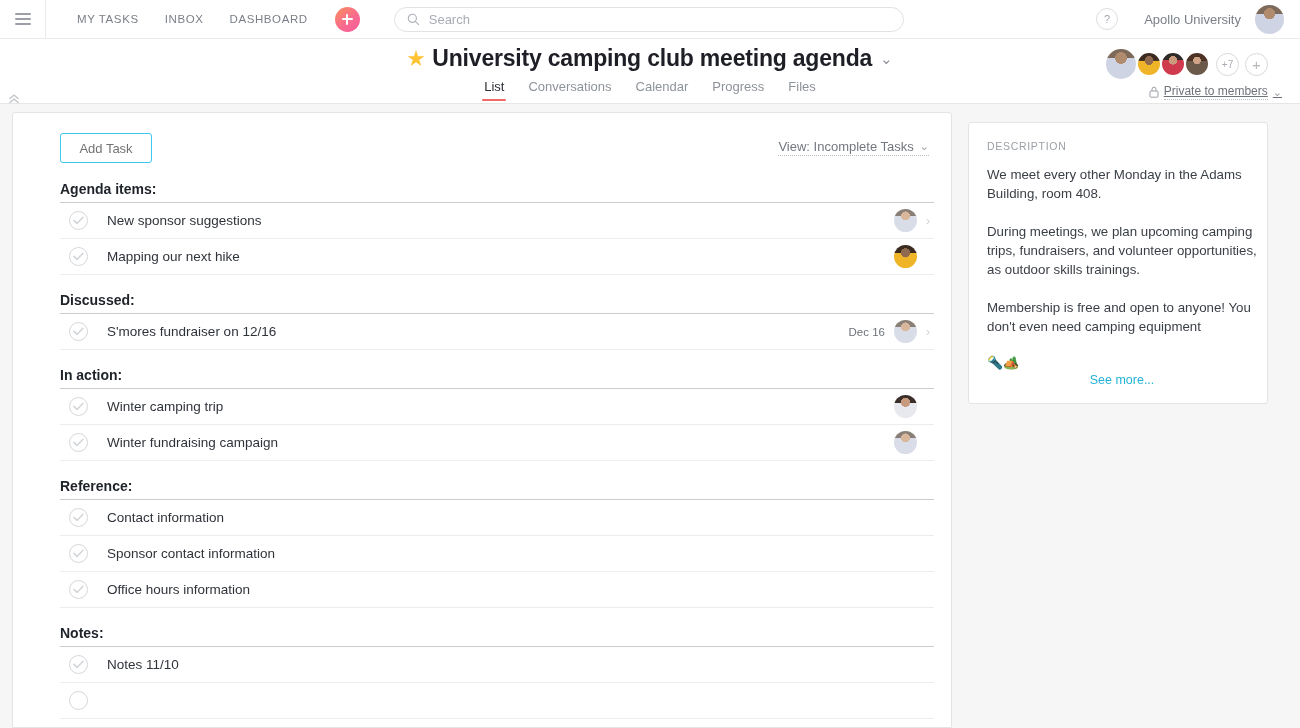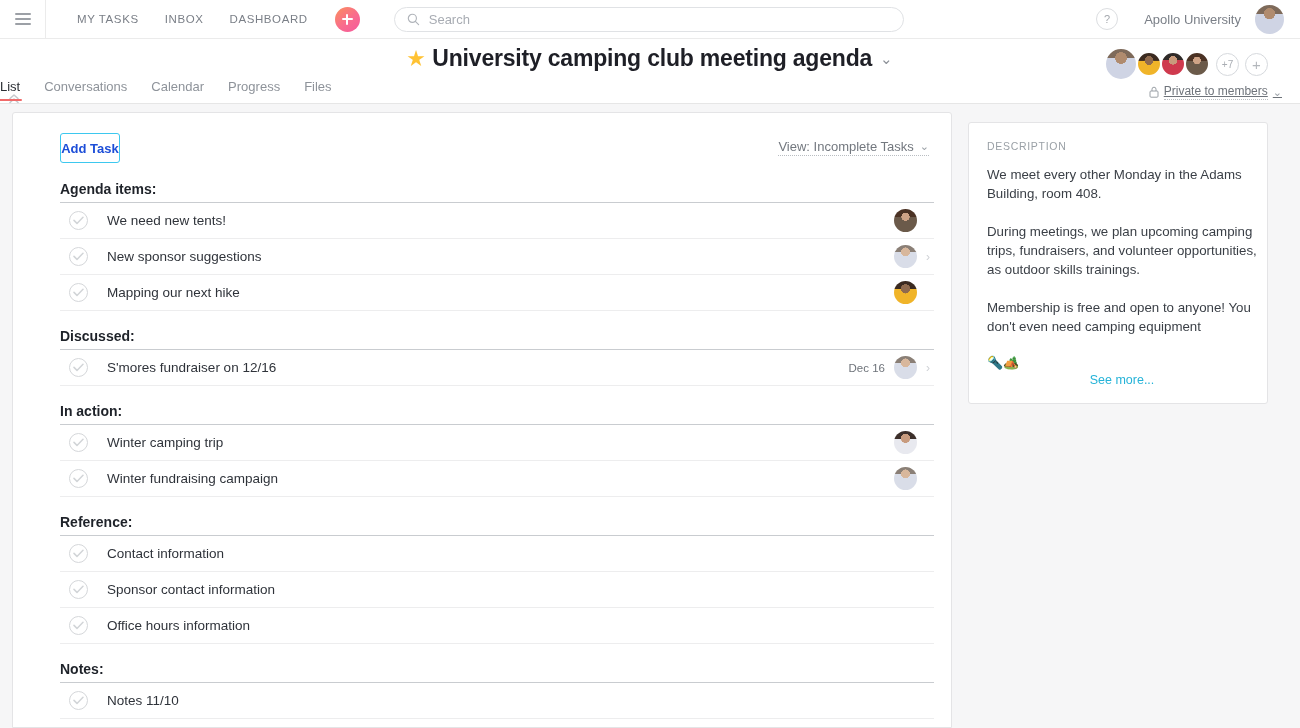--- a/index.html
+++ b/index.html
@@ -120,21 +120,21 @@
   }
   .proj-title {
     display: inline-flex; align-items: center; justify-content: center;
     font-size: 23px; font-weight: bold; color: #1e1f26; letter-spacing: -0.2px;
   }
   .star-icon { color: #ffc233; font-size: 19px; margin-right: 8px; line-height: 1; }
   .title-caret { color: #8a8f96; font-size: 15px; margin-left: 8px; font-weight: normal; }
 
   .tabs {
     position: absolute; left: 0; right: 0; top: 40px;
-    display: flex; gap: 24px;
+    display: flex; justify-content: center; gap: 24px;
   }
   .tab {
     font-size: 13px; color: #8e939a; cursor: pointer;
     padding-bottom: 7px; position: relative;
   }
   .tab.active { color: #2b2e34; }
   .tab.active::after {
     content: ""; position: absolute; left: -2px; right: -2px; bottom: 0;
     height: 2.5px; background: #f06a6a; border-radius: 1px;
   }
@@ -173,24 +173,23 @@
     position: absolute; left: 12px; top: 8px;
     width: 940px; height: 616px;
     background: #fff; border: 1px solid #e4e4e6;
     border-radius: 3px 3px 0 0;
     overflow: hidden;
   }
   .list-toolbar {
     position: relative; height: 62px; padding: 20px 22px 0 47px;
   }
   .add-task-btn {
-    width: 60px; height: 30px; border: 1px solid #3dc8ef; border-radius: 3px;
-    color: #1d4ed8; background: #fff; font-size: 13px; cursor: pointer;
+    width: 92px; height: 30px; border: 1px solid #3dc8ef; border-radius: 3px;
+    color: #737373; background: #fff; font-size: 13px; cursor: pointer;
     font-family: "Liberation Sans", sans-serif;
-    font-weight: bold;
   }
   .view-select {
     position: absolute; right: 22px; top: 26px;
     font-size: 13px; color: #73787f; cursor: pointer;
     border-bottom: 1px dotted #b9bdc2; padding-bottom: 1px;
     display: flex; align-items: center; gap: 6px;
   }
   .caret-sm { font-size: 11px; color: #9aa0a6; }
 
   .section-head {
@@ -337,33 +336,20 @@
       </div>
     </div>
 
     <div class="section-head">Agenda items:</div>
     <div class="task-row">
       <div class="check-circle">
         <svg width="11" height="9" viewBox="0 0 11 9">
             <polyline points="1,4.4 4,7.4 10,1.2" fill="none" stroke="#d2d5d8" stroke-width="1.5" stroke-linecap="round" stroke-linejoin="round"></polyline>
           </svg>
       </div>
-      <div class="task-name">We need new tents!</div>
-      <div class="row-right">
-        <span class="due-date"></span>
-        <span class="avatar row-avatar ava-p4"></span>
-        <span class="row-chevron hidden">›</span>
-      </div>
-    </div>
-    <div class="task-row">
-      <div class="check-circle">
-        <svg width="11" height="9" viewBox="0 0 11 9">
-            <polyline points="1,4.4 4,7.4 10,1.2" fill="none" stroke="#d2d5d8" stroke-width="1.5" stroke-linecap="round" stroke-linejoin="round"></polyline>
-          </svg>
-      </div>
       <div class="task-name">New sponsor suggestions</div>
       <div class="row-right">
         <span class="due-date"></span>
         <span class="avatar row-avatar ava-p6"></span>
         <span class="row-chevron">›</span>
       </div>
     </div>
     <div class="task-row">
       <div class="check-circle">
         <svg width="11" height="9" viewBox="0 0 11 9">

